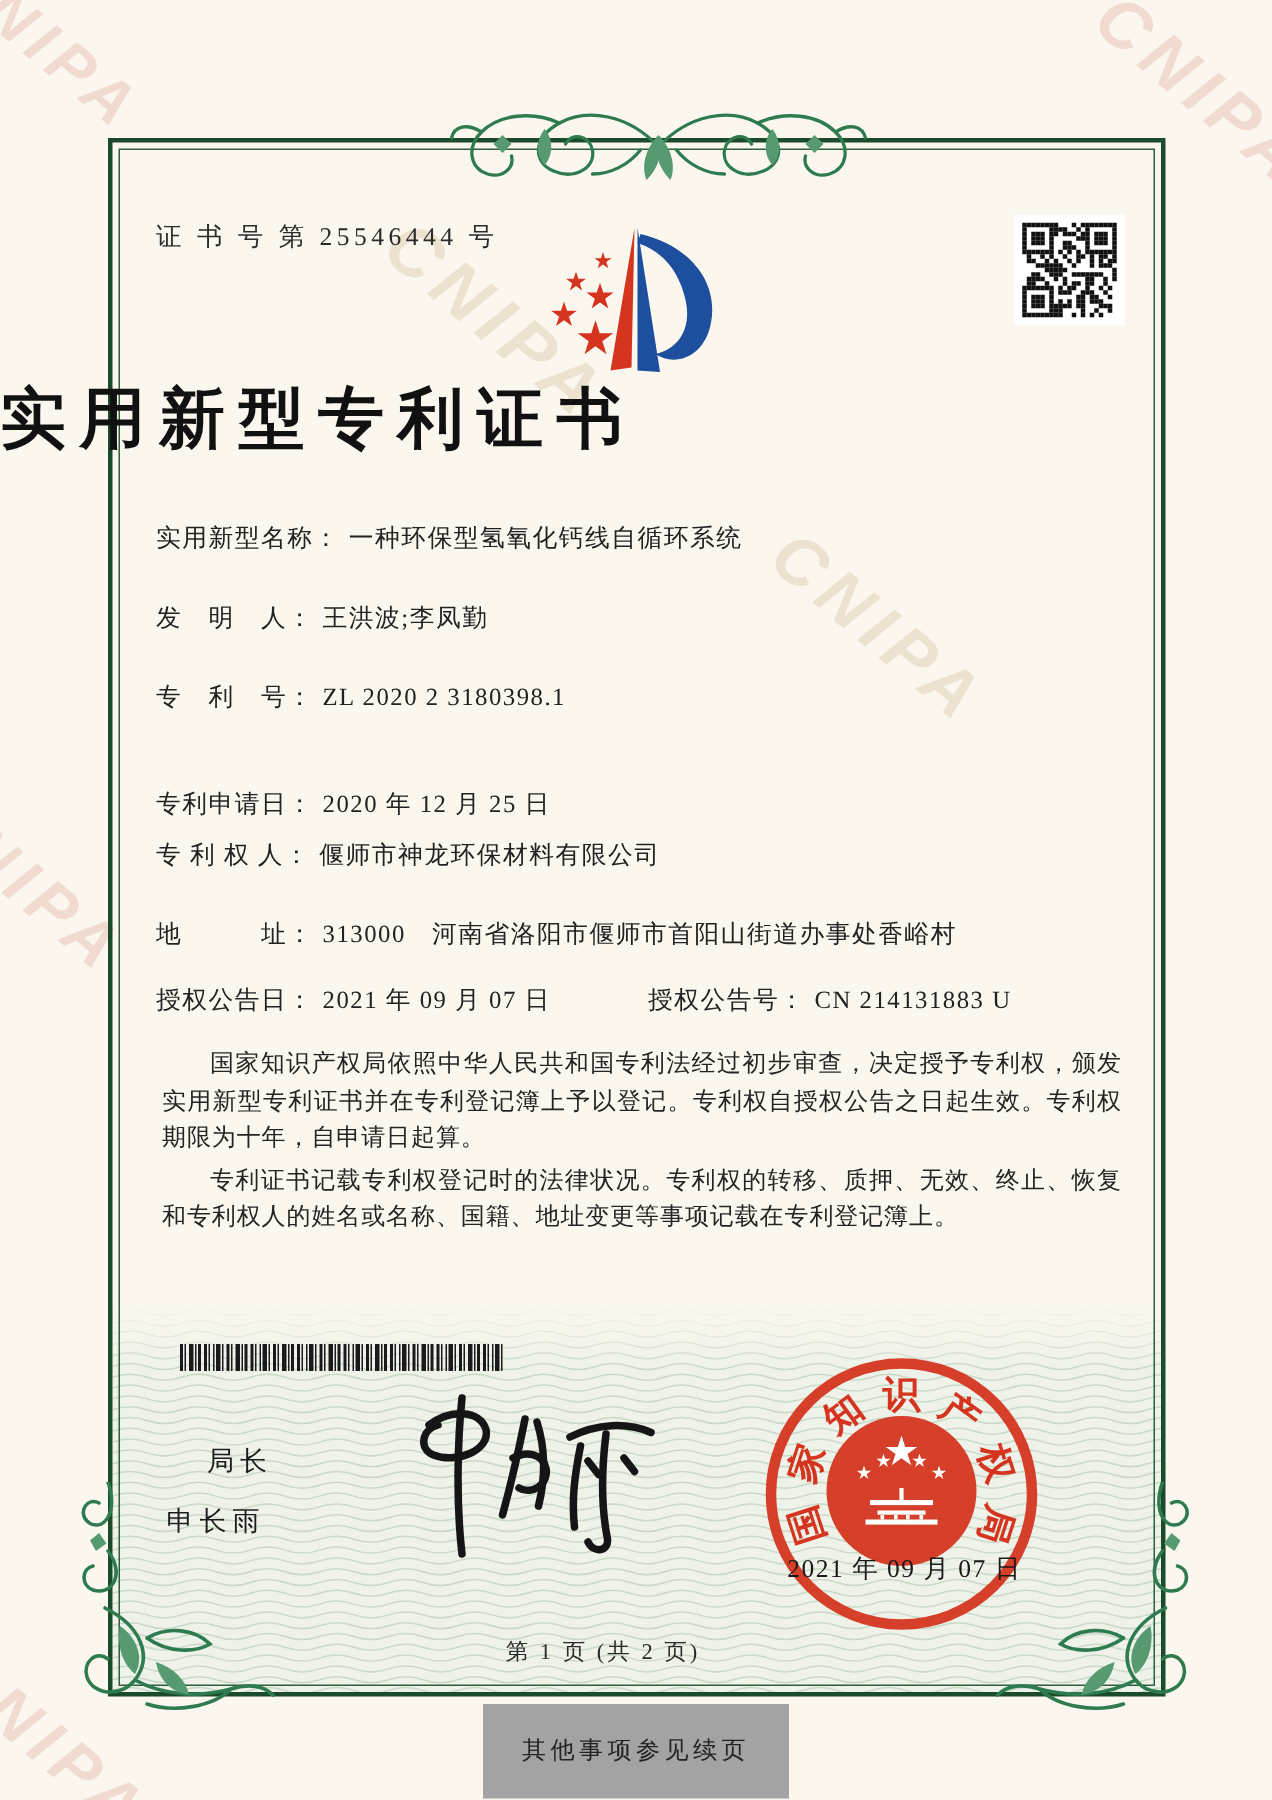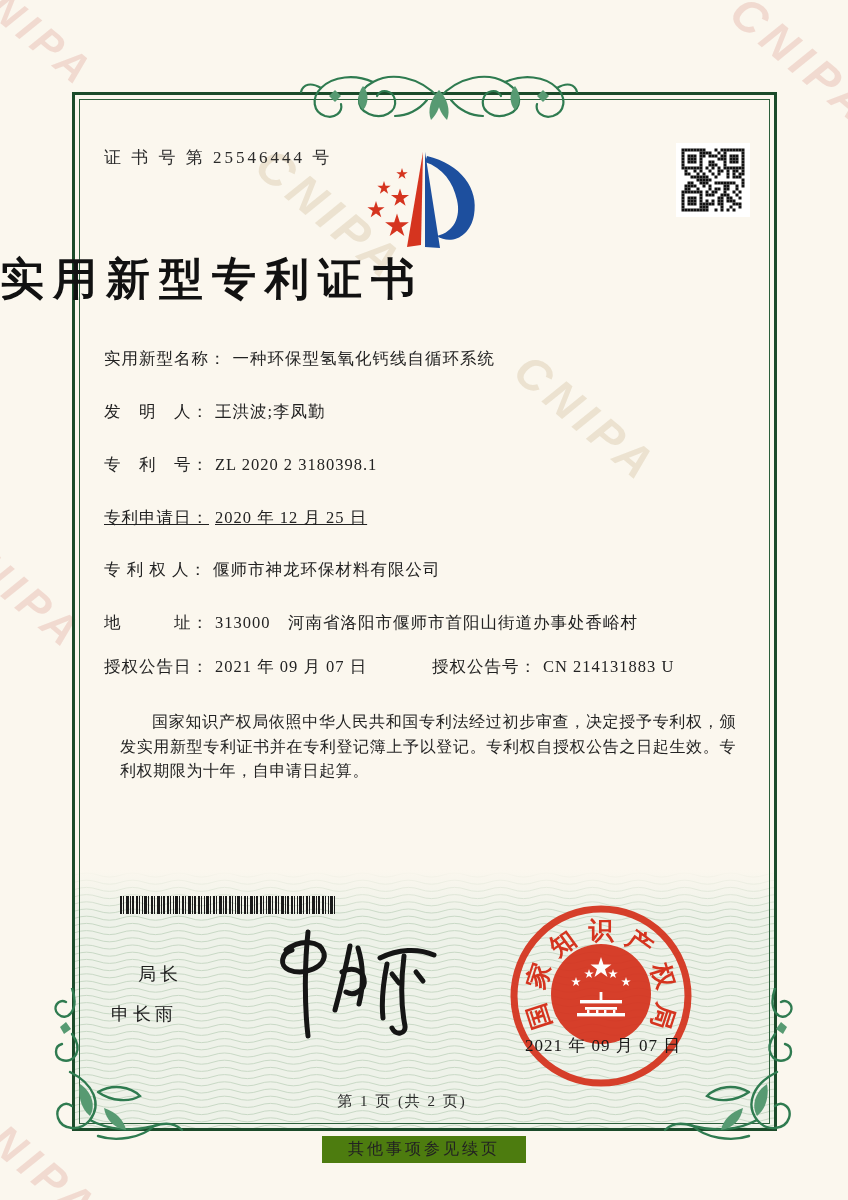--- a/index.html
+++ b/index.html
@@ -49,21 +49,21 @@
   }
   .field-row{left:104px;width:650px;font-size:16.5px;z-index:3;color:#222;white-space:nowrap;}
   .flabel{letter-spacing:1px;}
   .fvalue{margin-left:6px;letter-spacing:1px;}
   .grant2{position:absolute;left:328px;top:0;text-align:center;}
   .paras{
     left:104px;top:694px;width:648px;z-index:3;
     font-size:16px;line-height:24.6px;letter-spacing:0.6px;color:#242424;
     text-align:justify;
   }
-  .paras p{margin:16px;text-indent:2em;}
+  .paras p{margin:4px;text-indent:2em;}
   .barcode{left:120px;top:896px;width:220px;height:18px;z-index:3;}
   .director-title{left:113px;top:962px;font-size:18px;letter-spacing:4px;z-index:3;margin-left:25px;}
   .director-name{left:111px;top:1002px;font-size:18px;letter-spacing:4px;z-index:3;}
   .signature{left:246px;top:926px;z-index:3;}
   .seal{left:496px;top:891px;z-index:4;opacity:0.94;}
   .seal-char{
     position:absolute;left:50%;top:50%;width:26px;height:26px;margin:-13px 0 0 -13px;
     color:#d5341f;font-weight:bold;font-size:25px;text-align:center;line-height:26px;
     font-family:"Liberation Serif","DejaVu Serif",serif;
   }
@@ -71,21 +71,21 @@
   .seal-date{
     left:514px;top:1034px;width:178px;text-align:center;z-index:6;
     font-size:17px;letter-spacing:1px;color:#181818;
   }
   .page-num{
     left:72px;width:660px;top:1092px;text-align:center;z-index:3;
     font-size:15px;letter-spacing:2px;color:#2a2a2a;
   }
   .cont-box{
     left:50%;top:1136px;transform:translateX(-50%);z-index:3;
-    background:#4d7c0f;padding:3px 26px;font-size:16px;letter-spacing:3px;color:#222;
+    background:#a3a3a3;padding:21px 26px;font-size:16px;letter-spacing:3px;color:#222;
   }
   .ornament-top{left:299px;top:60px;z-index:3;}
   .flourish-bl{left:50px;top:988px;z-index:2;}
   .flourish-br{left:657px;top:988px;z-index:2;transform:scaleX(-1);}
 </style>
 </head>
 <body>
 
 <span class="wm wm-pink" style="left:28px;top:28px;font-size:42px;">CNIPA</span>
 <span class="wm wm-pink" style="left:802px;top:60px;font-size:46px;">CNIPA</span>
@@ -448,38 +448,39 @@
 
 <div class="abs field-row" style="top:348px;">
   <span class="flabel">实用新型名称：</span><span class="fvalue">一种环保型氢氧化钙线自循环系统</span>
 </div>
 <div class="abs field-row" style="top:401px;">
   <span class="flabel">发　明　人：</span><span class="fvalue">王洪波;李凤勤</span>
 </div>
 <div class="abs field-row" style="top:454px;">
   <span class="flabel">专　利　号：</span><span class="fvalue">ZL 2020 2 3180398.1</span>
 </div>
-<div class="abs field-row" style="top:507px;text-decoration:underline;">
+<div class="abs field-row" style="top:525px;">
   <span class="flabel">专利申请日：</span><span class="fvalue">2020 年 12 月 25 日</span>
 </div>
 <div class="abs field-row" style="top:559px;">
   <span class="flabel">专 利 权 人：</span><span class="fvalue">偃师市神龙环保材料有限公司</span>
 </div>
 <div class="abs field-row" style="top:612px;">
   <span class="flabel">地　　　址：</span><span class="fvalue">313000　河南省洛阳市偃师市首阳山街道办事处香峪村</span>
 </div>
 <div class="abs field-row" style="top:656px;">
   <span class="flabel">授权公告日：</span><span class="fvalue">2021 年 09 月 07 日</span>
   <span class="grant2">
     <span class="flabel">授权公告号：</span><span class="fvalue">CN 214131883 U</span>
   </span>
 </div>
 
 <div class="abs paras">
   <p>国家知识产权局依照中华人民共和国专利法经过初步审查，决定授予专利权，颁发实用新型专利证书并在专利登记簿上予以登记。专利权自授权公告之日起生效。专利权期限为十年，自申请日起算。</p>
+  <p>专利证书记载专利权登记时的法律状况。专利权的转移、质押、无效、终止、恢复和专利权人的姓名或名称、国籍、地址变更等事项记载在专利登记簿上。</p>
 </div>
 
 <svg id="barcode" class="abs barcode" width="220" height="18" xmlns="http://www.w3.org/2000/svg">
     <rect x="0" y="0" width="2" height="18" fill="#1a1a1a"></rect>
     <rect x="3" y="0" width="1" height="18" fill="#1a1a1a"></rect>
     <rect x="6" y="0" width="3" height="18" fill="#1a1a1a"></rect>
     <rect x="10" y="0" width="1" height="18" fill="#1a1a1a"></rect>
     <rect x="12" y="0" width="2" height="18" fill="#1a1a1a"></rect>
     <rect x="16" y="0" width="2" height="18" fill="#1a1a1a"></rect>
     <rect x="19" y="0" width="1" height="18" fill="#1a1a1a"></rect>

